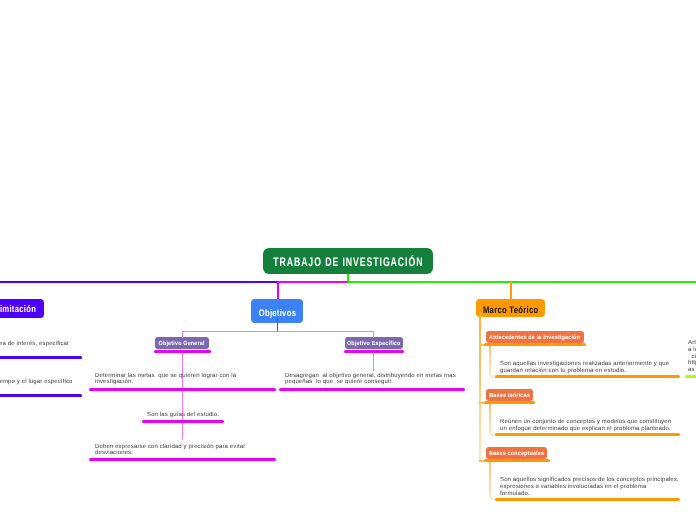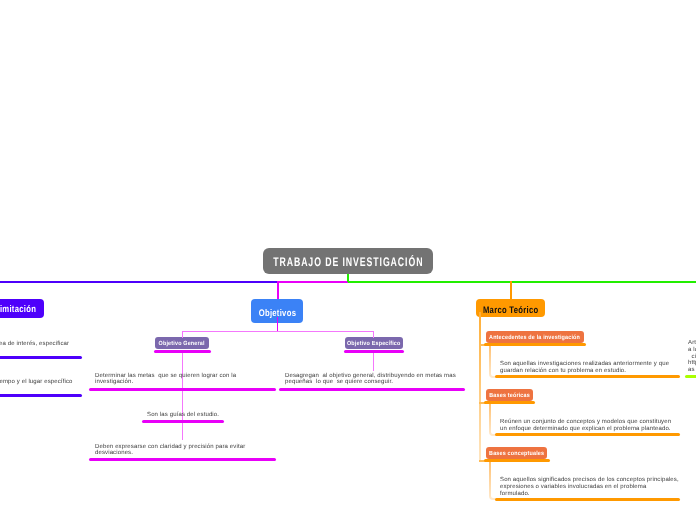--- a/index.html
+++ b/index.html
@@ -10,21 +10,21 @@
   #canvas{position:relative;width:696px;height:520px;background:#fff;}
   .ln{position:absolute;background:#000;}
   .pill{position:absolute;box-sizing:border-box;display:flex;align-items:center;
         justify-content:center;white-space:nowrap;border-radius:7px;}
   .pilltxt{display:inline-block;transform-origin:center;}
   .leaf{position:absolute;color:#3a3a3a;}
   .leaftxt{display:inline-block;transform-origin:left top;white-space:pre;}
   .bar{position:absolute;border-radius:2.5px;}
 
   
-  #root{left:263px;top:248px;width:170px;height:26px;background:#737373;padding-top:2px;box-sizing:border-box;
+  #root{left:263px;top:248px;width:170px;height:26px;background:#15803d;padding-top:2px;box-sizing:border-box;
         border-radius:6px;}
   #root .pilltxt{color:#ffffff;font-weight:bold;font-size:12.5px;
         letter-spacing:1.3px;transform:scaleX(.70);}
 
   
   .l1{border-radius:4px;}
   .l1 .pilltxt{font-weight:bold;font-size:9.6px;letter-spacing:.35px;
         transform:scaleX(.80);}
   #n-delim{left:-21px;top:299px;width:65px;height:19px;background:#4E00FB;padding-top:2px;box-sizing:border-box;}
   #n-delim .pilltxt{color:#fff;}

